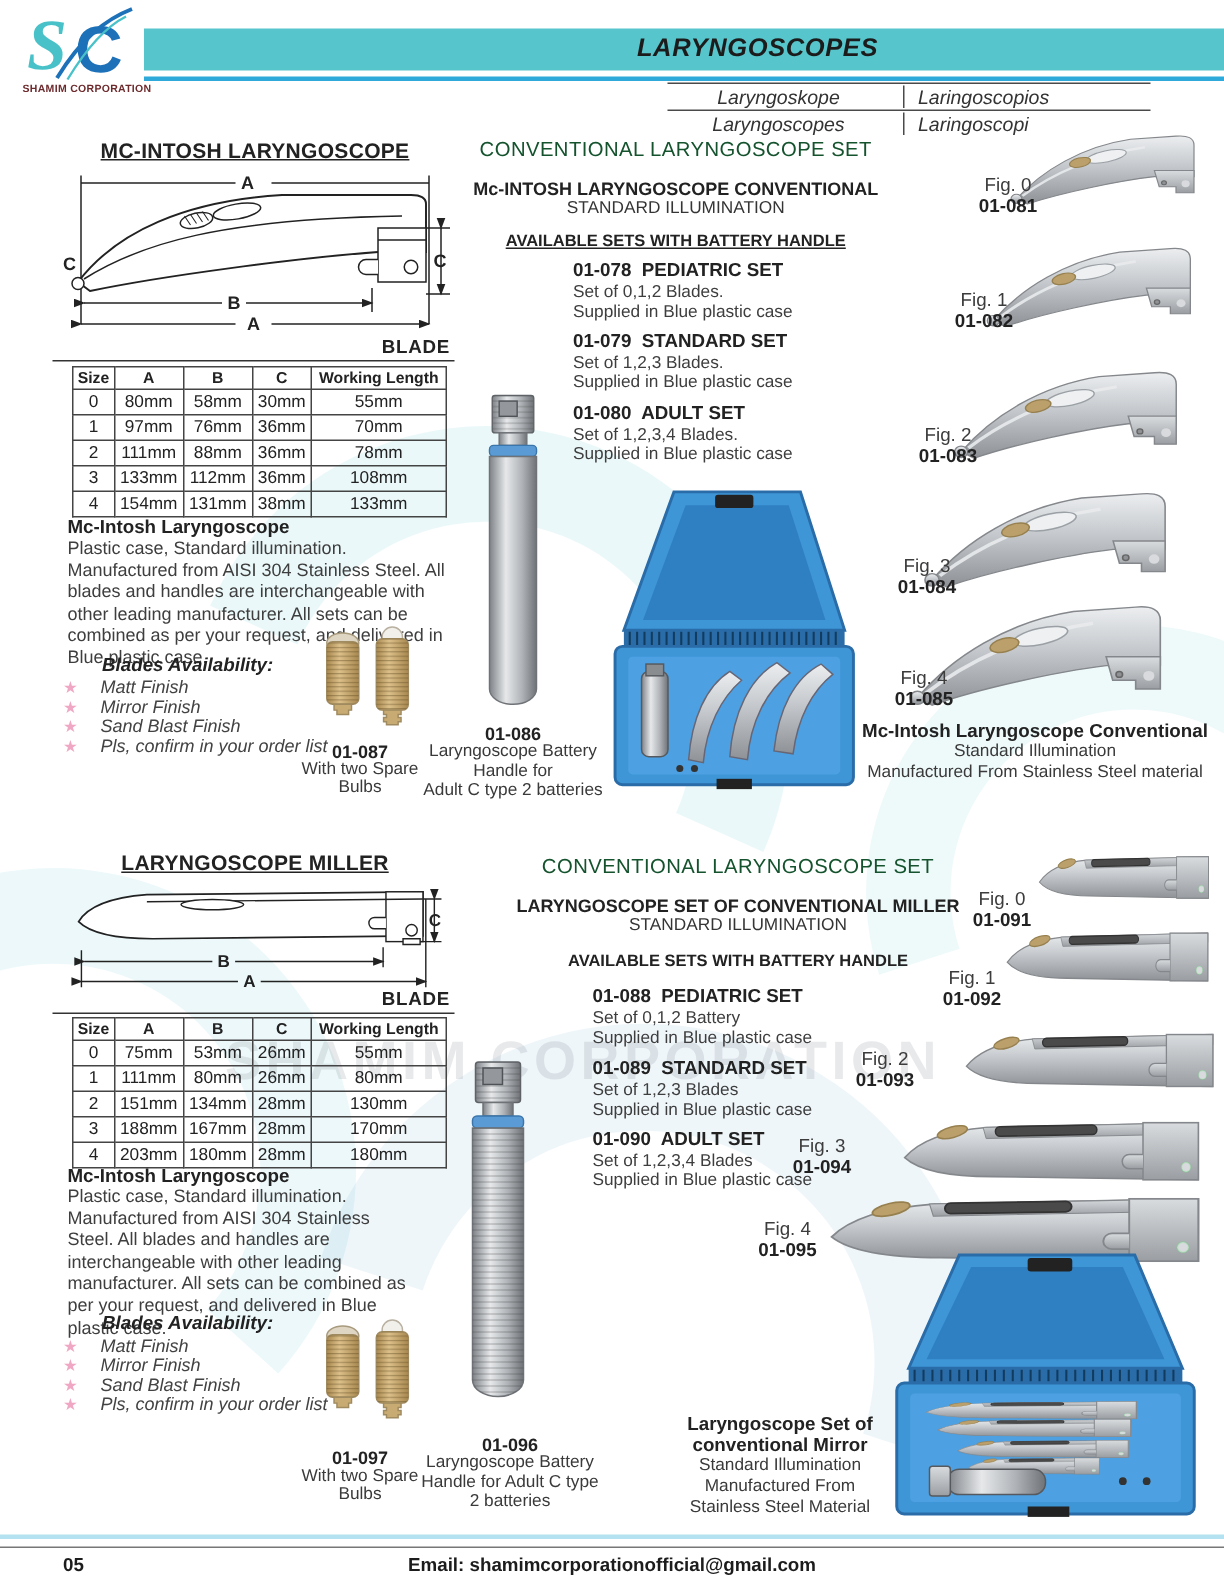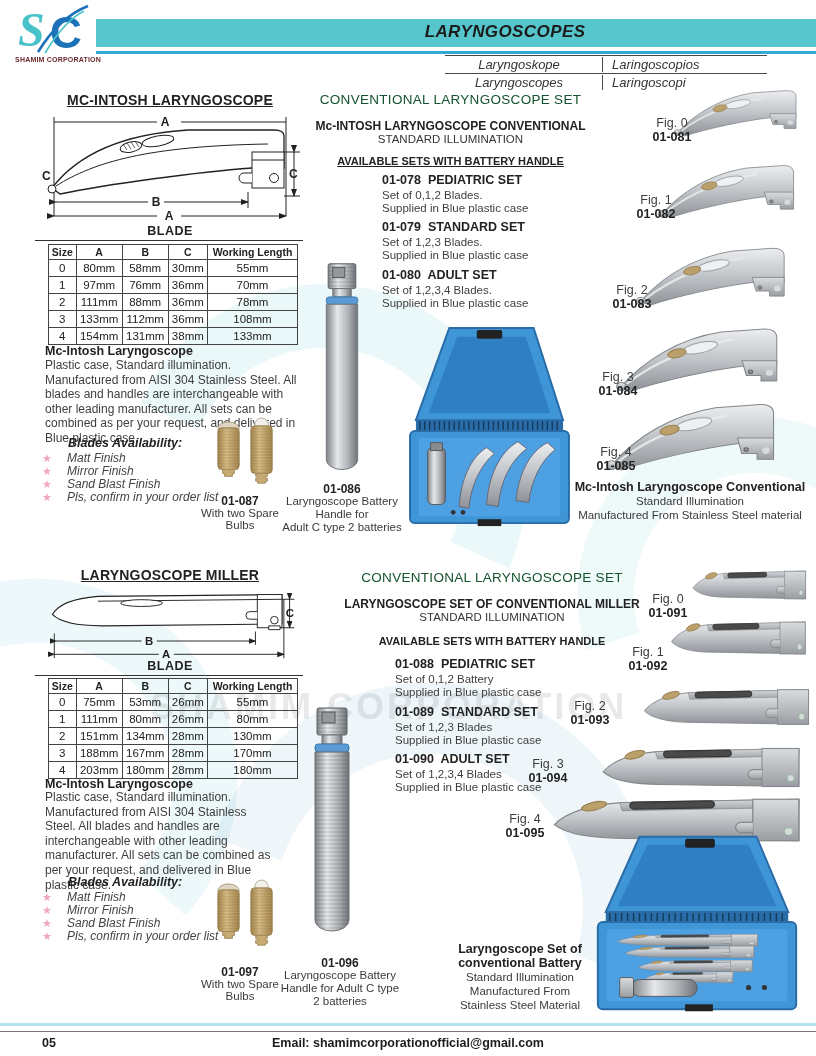--- a/index.html
+++ b/index.html
@@ -23,21 +23,21 @@
   .illum{font-size:11.5px;color:#353535;}
   .avail{font-size:11px;font-weight:bold;}
   
   .pset{line-height:13.5px;}
   .set-code{font-size:12.5px;font-weight:bold;margin-bottom:1px;}
   .set-line{font-size:11.5px;color:#3e3e3e;}
   
   table.dim{border-collapse:collapse;width:250px;font-size:11.5px;}
   table.dim th{border:1px solid #444;font-size:10.5px;padding:1px 2px;}
   table.dim td{border:1px solid #444;text-align:center;padding:1px 2px;height:14px;}
-  .blade-lbl{font-size:12.5px;font-weight:bold;letter-spacing:.5px;}
+  .blade-lbl{font-size:12.5px;font-weight:bold;letter-spacing:.5px;text-align:right;}
   .rule{height:0;border-top:1.5px solid #333;}
   
   .desc-title{font-size:12.5px;font-weight:bold;}
   .desc{font-size:12px;line-height:14.6px;color:#3e3e3e;}
   .avail-head{font-size:12.5px;font-weight:bold;font-style:italic;}
   .avail-item{font-size:12px;font-style:italic;color:#434343;}
   .star{color:#f0a7c3;font-size:11px;}
   
   .fig{width:84px;text-align:center;line-height:13.5px;}
   .fig-name{font-size:12.5px;color:#3c3c3c;}
@@ -571,21 +571,21 @@
     <div class="fig-name">Fig. 4</div>
     <div class="fig-code">01-095</div>
   </div>
 
   <svg class="abs" style="left:578px;top:833px;width:238px;height:182px" viewBox="0 0 240 180">
       <use href="#case-miller"></use>
     </svg>
 
   <div class="abs ctr" style="left:420px;top:942px;width:200px">
     <div class="cap-bold">Laryngoscope Set of</div>
-    <div class="cap-bold">conventional Battery</div>
+    <div class="cap-bold">conventional Mirror</div>
     <div class="cap">Standard Illumination</div>
     <div class="cap">Manufactured From</div>
     <div class="cap">Stainless Steel Material</div>
   </div>
 
   <div class="abs" id="f-blue"></div>
   <div class="abs" id="f-gray"></div>
   <div class="abs foot" style="left:42px;top:1036px">05</div>
   <div class="abs foot ctr" style="left:0;top:1036px;width:816px">Email: shamimcorporationofficial@gmail.com</div>
 

